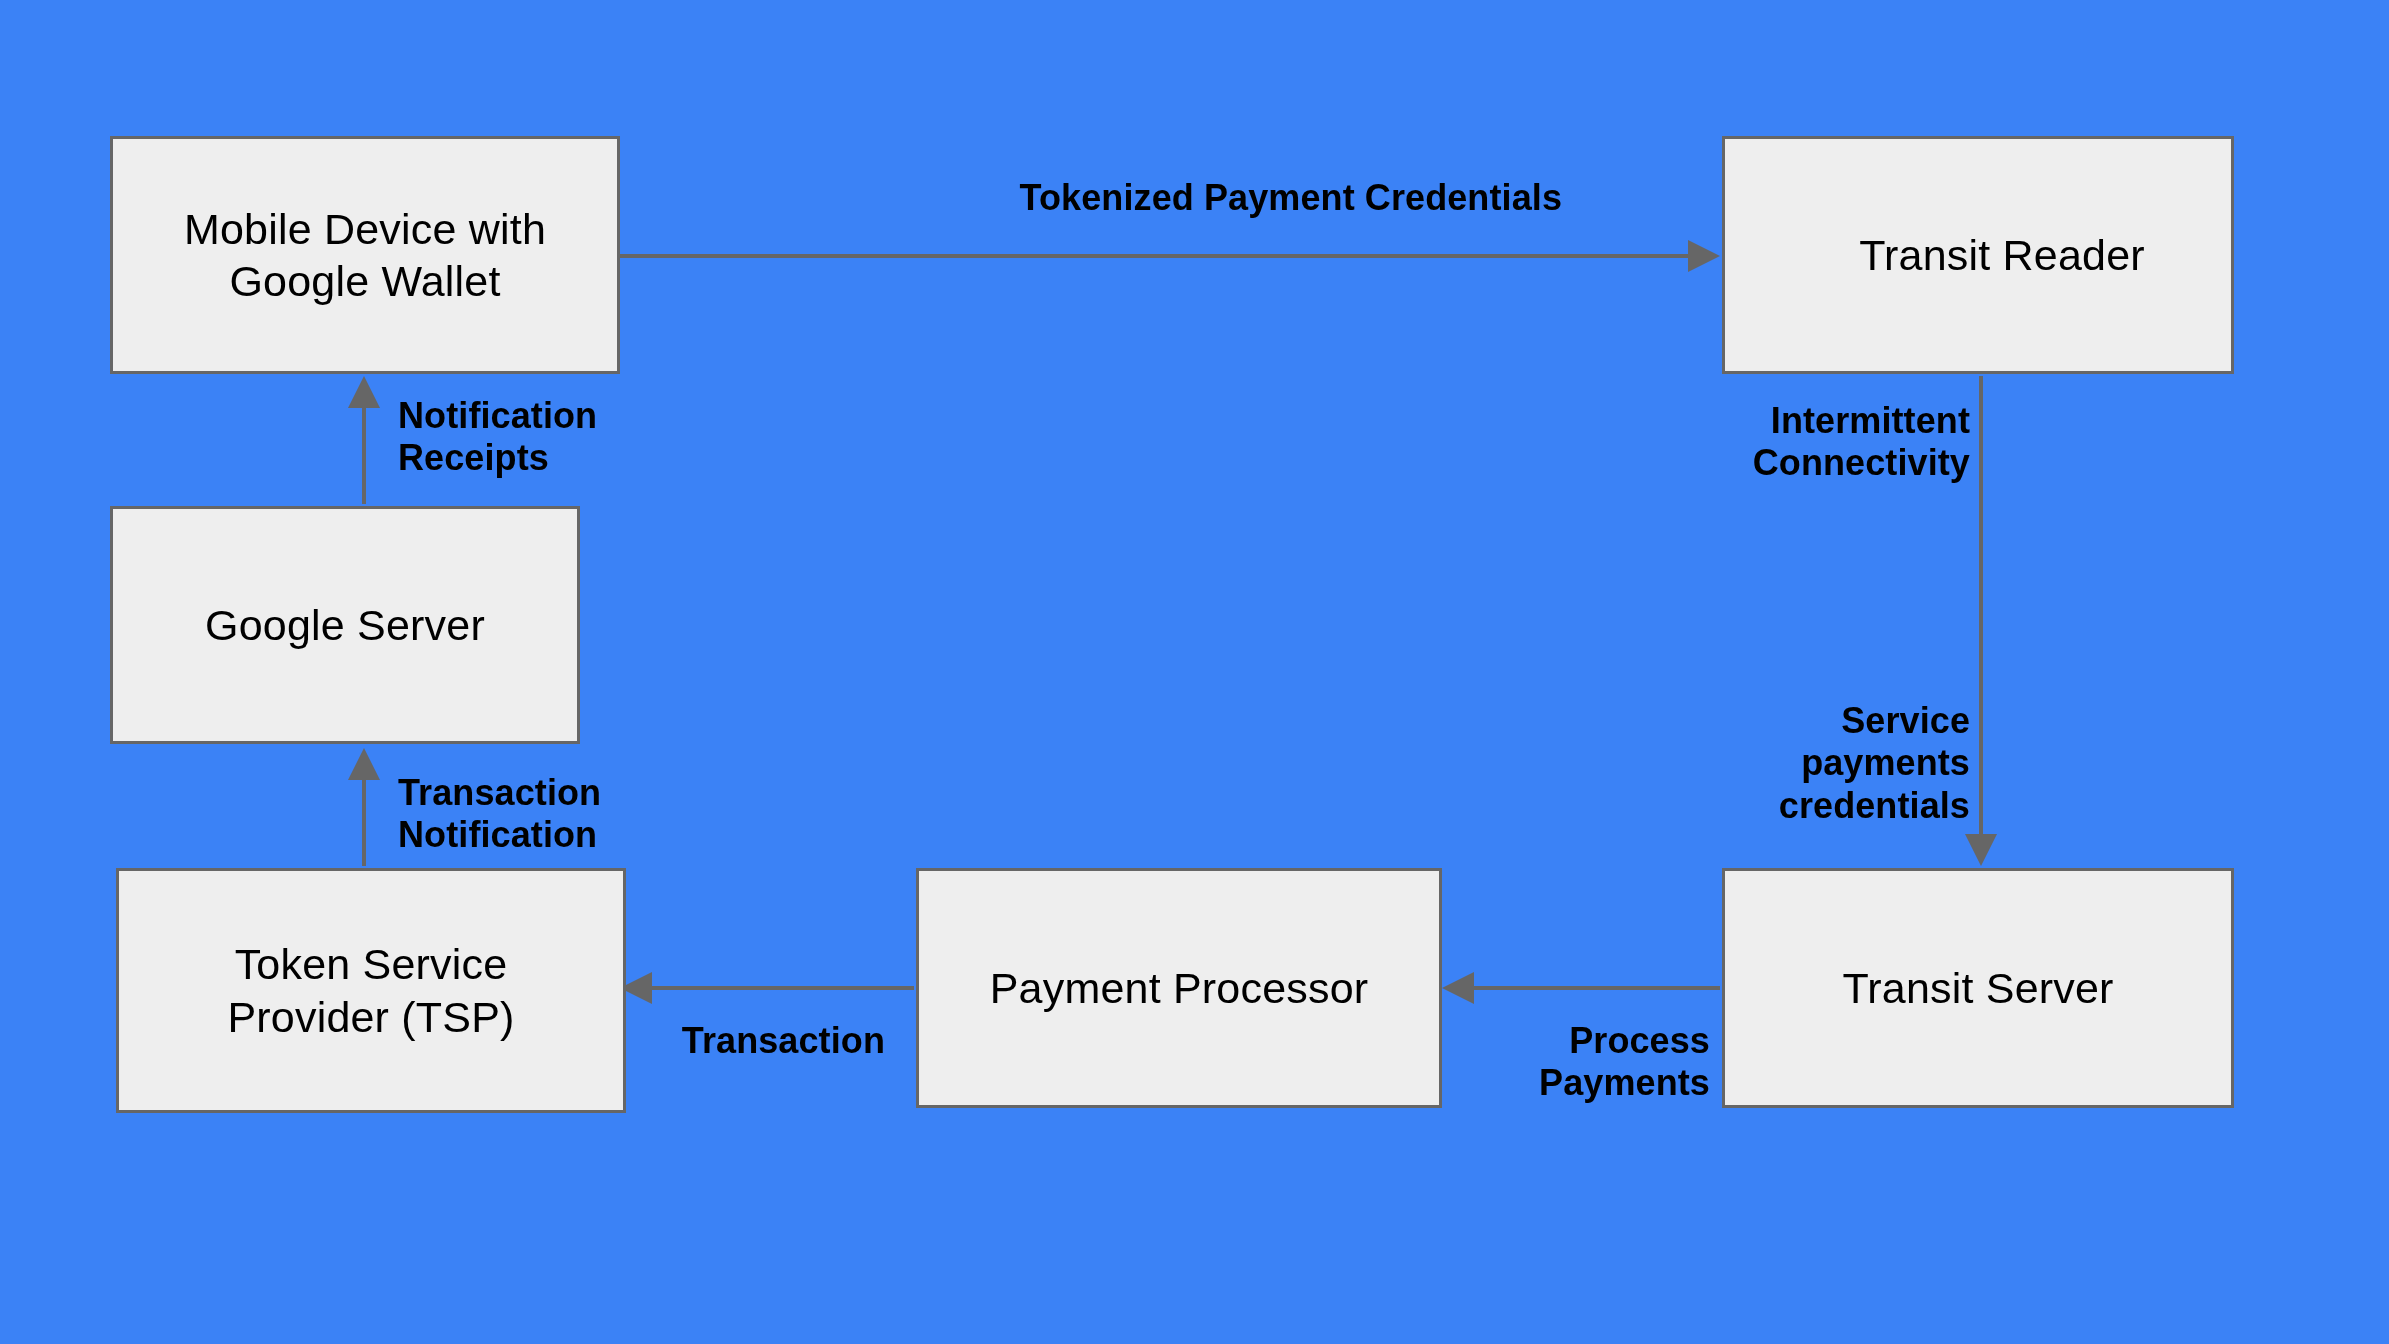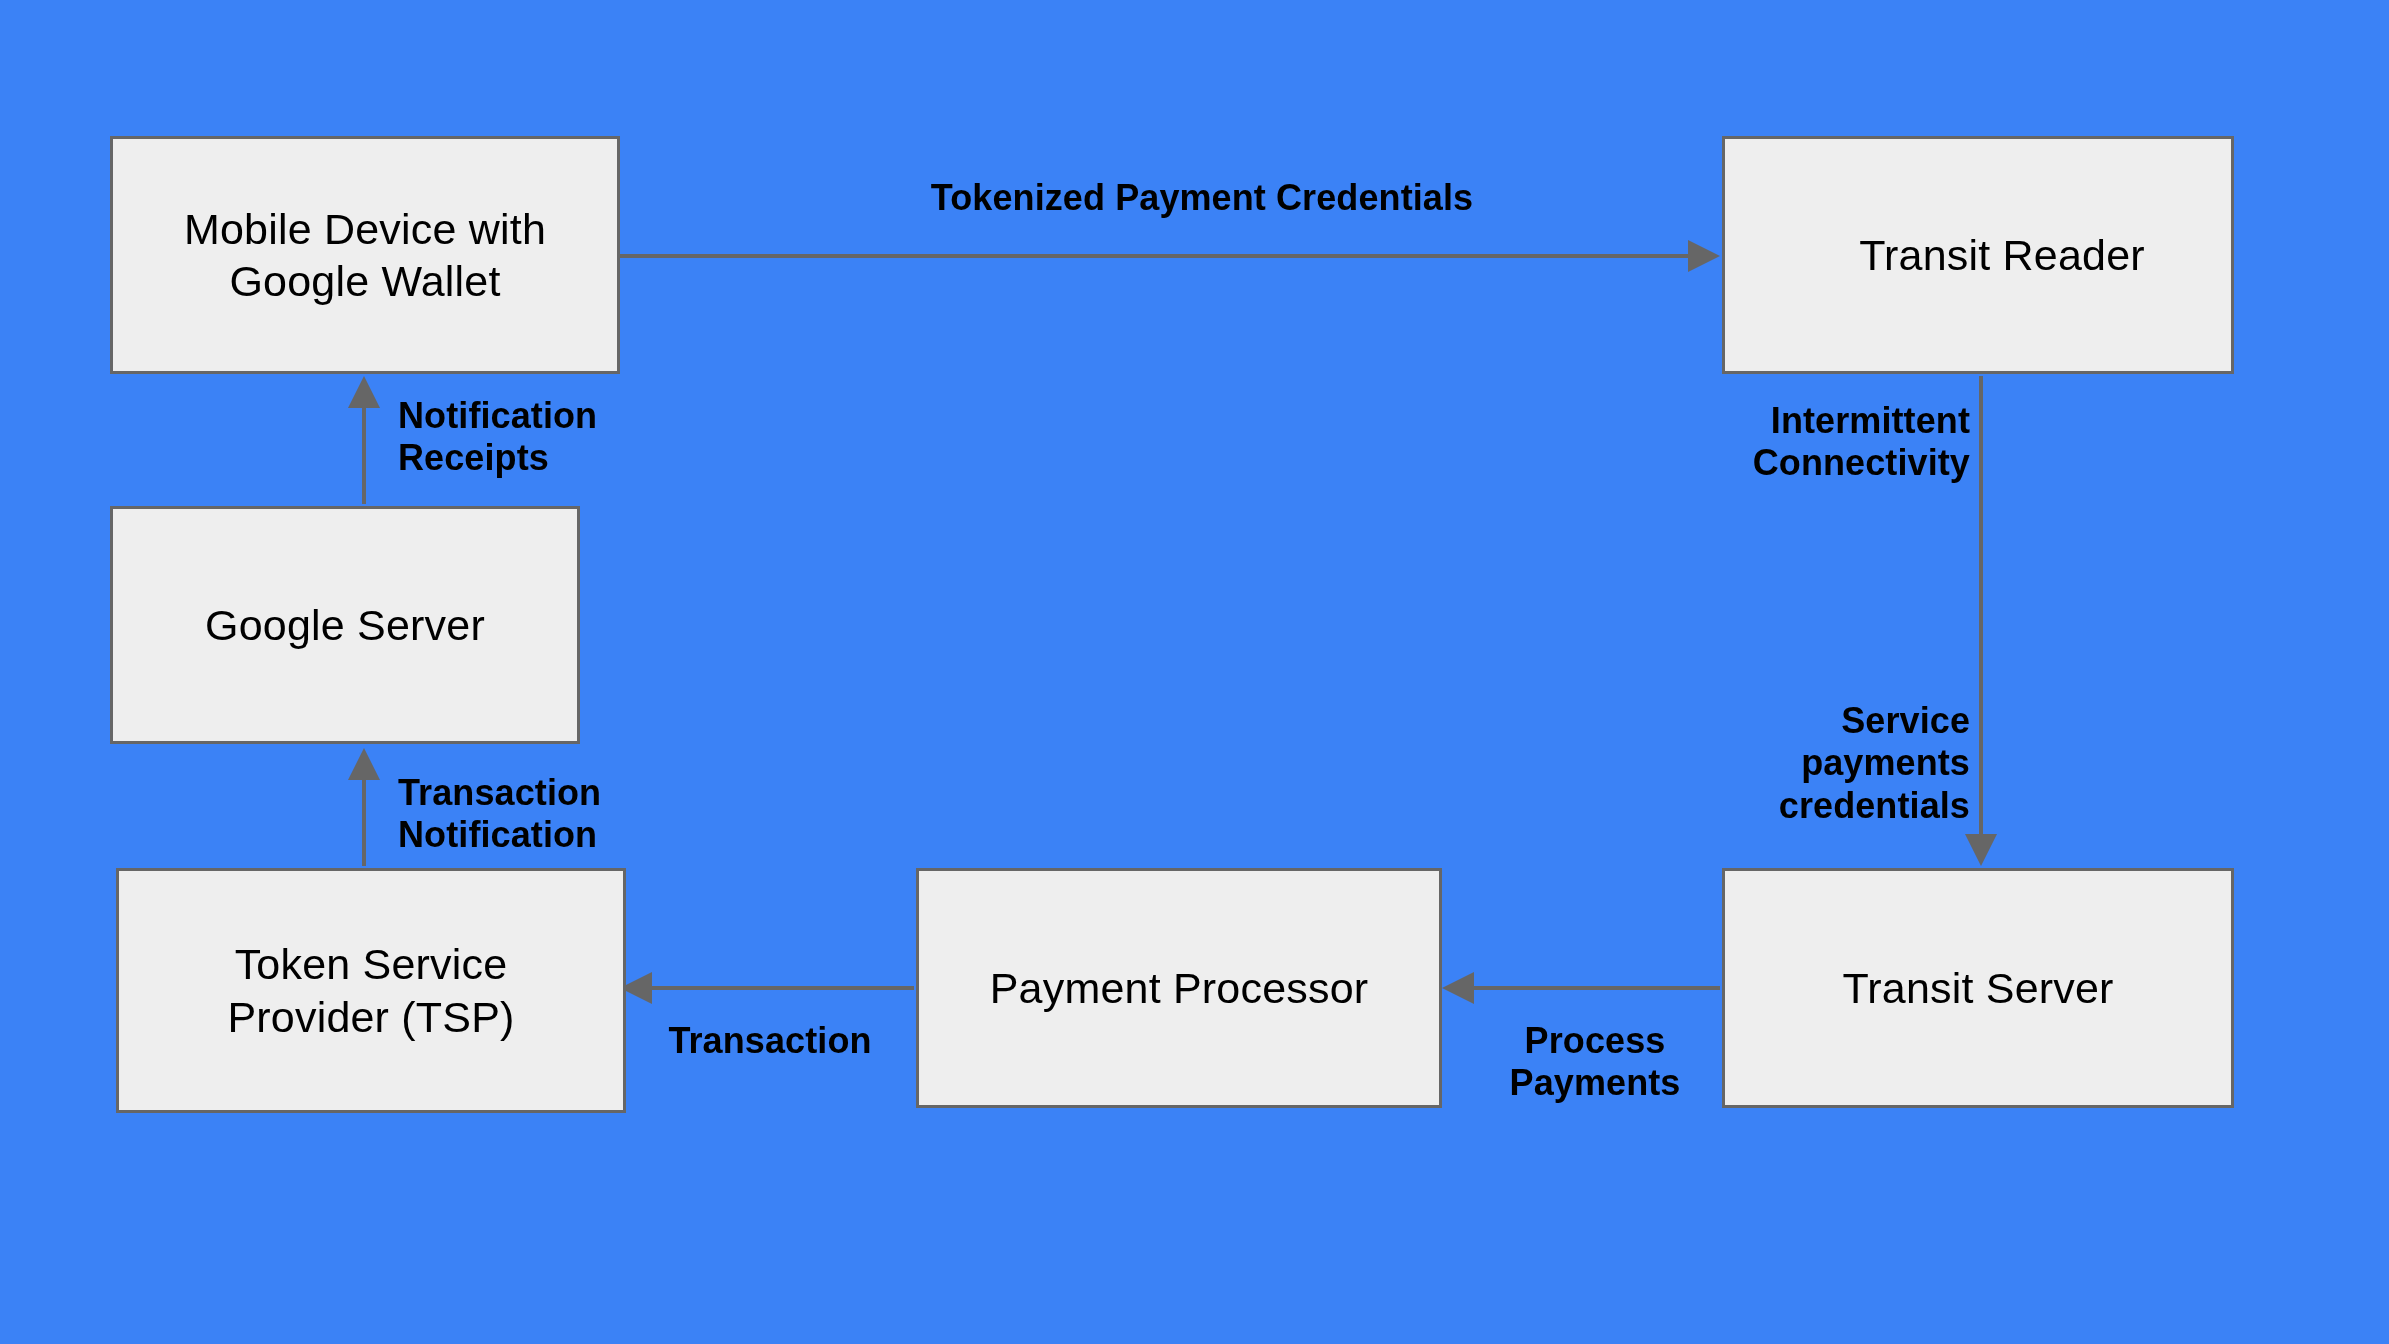--- a/index.html
+++ b/index.html
@@ -43,21 +43,21 @@
   }
   .edge-label {
     position: absolute;
     color: #000000;
     font-weight: bold;
     font-size: 36px;
     line-height: 1.18;
     white-space: pre-line;
     letter-spacing: 0.1px;
   }
-  .lbl-center { text-align: center; }
+  .lbl-center { text-align: right; }
   .lbl-left   { text-align: left; }
   .lbl-right  { text-align: right; }
 </style>
 </head>
 <body>
 
 <div id="canvas">
 
   <svg id="edges" viewBox="0 0 2389 1344" xmlns="http://www.w3.org/2000/svg">
 

